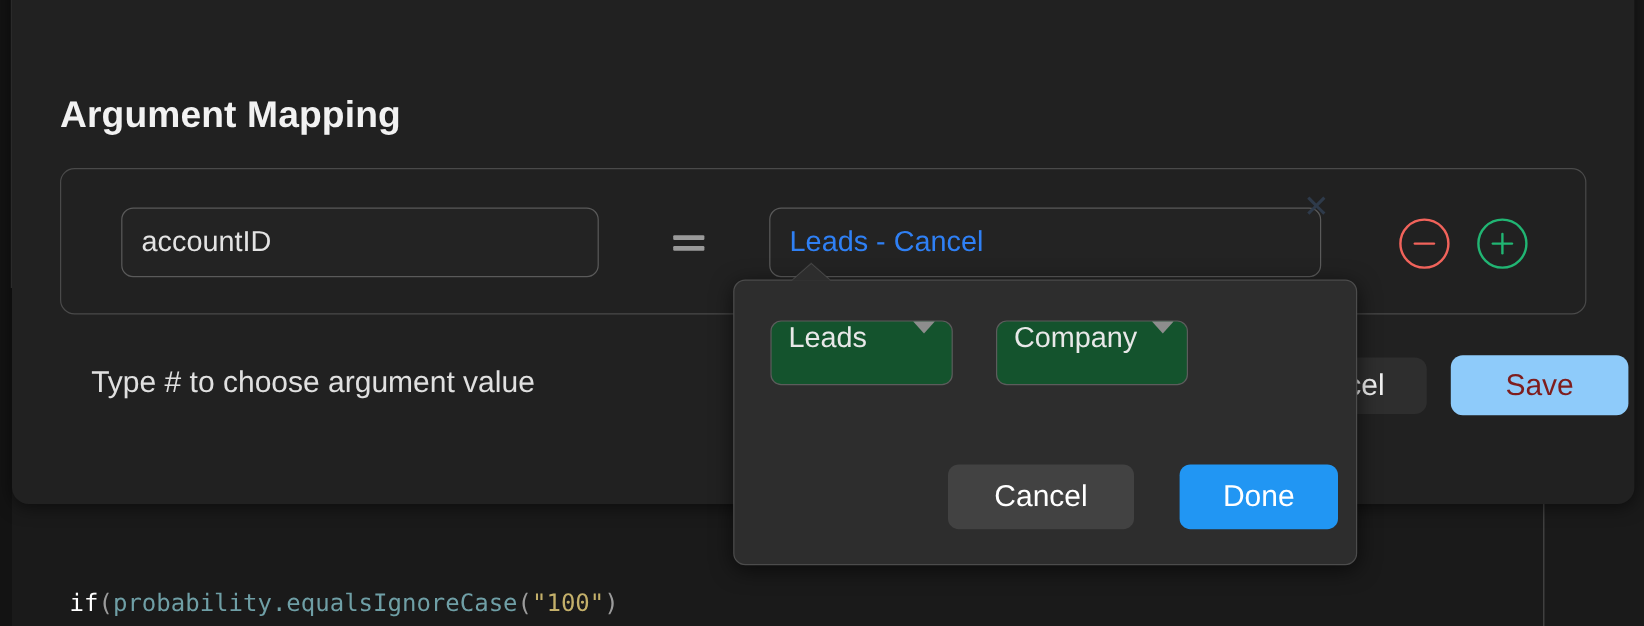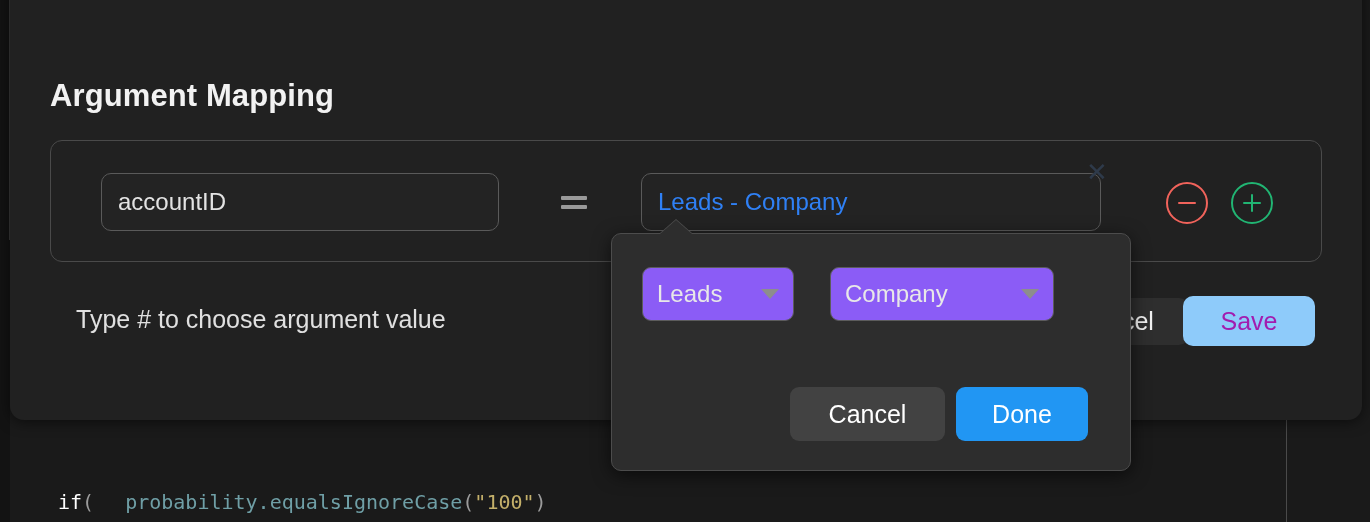--- a/index.html
+++ b/index.html
@@ -54,21 +54,21 @@
     font-size: 20px;
     line-height: 33px;
     white-space: pre;
     color: #9aa0a6;
     overflow: hidden;
     padding-top: 5px;
   }
   .code-line { padding-left: 58px; }
   .code-line.indent1 { padding-left: 58px; }
   .tok-kw     { color: #ffffff; }
-  .tok-id     { color: #6f9fa6; margin-left: 31px; }
+  .tok-id     { color: #6f9fa6; }
   .tok-punc   { color: #9b9b9b; }
   .tok-str    { color: #c4b06a; }
 
   
   .modal {
     position: absolute;
     left: 10px; top: -20px;
     width: 1352px; height: 440px;
     background: #212121;
     border-radius: 0 0 14px 0;
@@ -178,24 +178,24 @@
     cursor: pointer;
     user-select: none;
   }
   .footer-btn.cancel {
     left: 1031px; top: 318px;
     width: 148px; height: 47px;
     background: #2e2e2e;
     color: #f0f0f0;
   }
   .footer-btn.save {
-    left: 1173px; top: 316px;
-    width: 132px; height: 50px;
+    left: 1199px; top: 316px;
+    width: 148px; height: 50px;
     background: #8ecbfa;
-    color: #a21caf;
+    color: #7f1d1d;
   }
 
   
   .popup {
     position: absolute;
     left: 611px; top: 233px;
     width: 520px; height: 238px;
     background: #2d2d2d;
     border: 1px solid #4c4c4c;
     border-radius: 10px;
@@ -207,32 +207,31 @@
     width: 0; height: 0;
     border-left: 16px solid transparent;
     border-right: 16px solid transparent;
     border-bottom: 14px solid #2d2d2d;
     filter: drop-shadow(0 -1px 0 #4c4c4c);
   }
   .dropdown {
     position: absolute;
     border: 1px solid #5c5c5c;
     border-radius: 9px;
-    background: #8b5cf6;
-    display: flex;
-    align-items: center;
+    background: #14532d;
+    display: flex;
     padding: 0 14px;
     gap: 12px;
     font-size: 24px;
     color: #e8e8e8;
     cursor: pointer;
     height: 54px;
   }
   .dropdown.module { left: 30px; top: 33px; width: 152px; }
-  .dropdown.fieldsel { left: 218px; top: 33px; width: 224px; }
+  .dropdown.fieldsel { left: 218px; top: 33px; width: 160px; }
   .caret-down {
     width: 0; height: 0;
     border-left: 9px solid transparent;
     border-right: 9px solid transparent;
     border-top: 10px solid #8d8d8d;
     margin-left: auto;
   }
   .popup-btn {
     position: absolute;
     border-radius: 9px;
@@ -243,21 +242,21 @@
     color: #ffffff;
     cursor: pointer;
     user-select: none;
   }
   .popup-btn.cancel {
     left: 178px; top: 153px;
     width: 155px; height: 54px;
     background: #424242;
   }
   .popup-btn.done {
-    left: 344px; top: 153px;
+    left: 371px; top: 153px;
     width: 132px; height: 54px;
     background: #2196f3;
   }
 </style>
 </head>
 <body>
 
 <div id="screen">
 
   <div class="editor-bg"></div>
@@ -280,21 +279,21 @@
       <div class="field arg-name">
         <span>accountID</span>
       </div>
 
       <div class="eq-sign">
         <i class="b1"></i>
           <i class="b2"></i>
       </div>
 
       <div class="field arg-value">
-        <span>Leads - Company</span>
+        <span>Leads - Cancel</span>
       </div>
 
       <div class="close-x">✕</div>
 
       <div class="circle-btn minus">
         <span class="bar h"></span>
       </div>
 
       <div class="circle-btn plus">
         <span class="bar h"></span>

